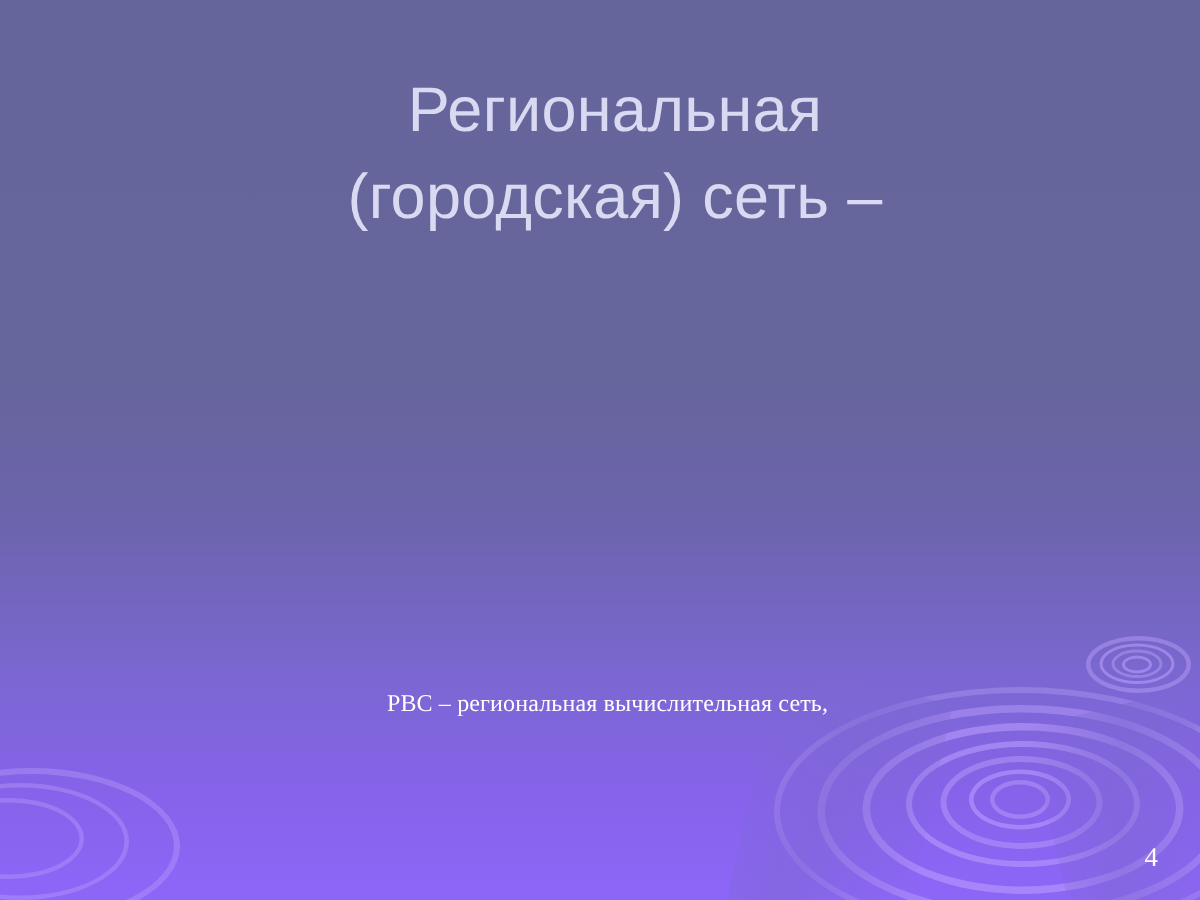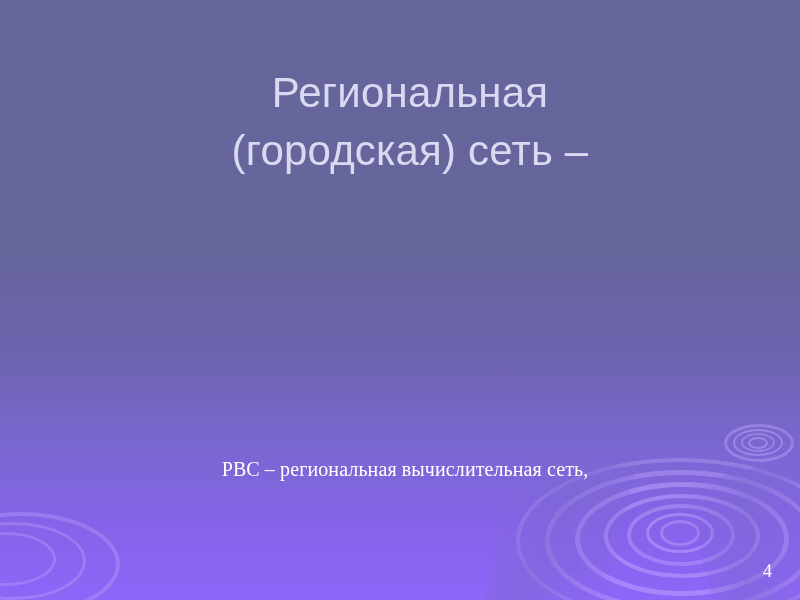--- a/index.html
+++ b/index.html
@@ -83,21 +83,20 @@
     position: absolute;
     left: 150px;
     top: 44px;
     width: 520px;
     text-align: center;
     color: #d9d9f2;
     font-size: 42px;
     line-height: 58px;
     letter-spacing: 0.2px;
     white-space: pre-line;
-    margin-top: 20px;
   }
 
   .body-block {
     position: absolute;
     left: 120px;
     top: 218px;
     width: 570px;
     text-align: center;
     color: #ffffff;
     font-size: 33px;
@@ -107,21 +106,21 @@
   }
 
   .note-block {
     position: absolute;
     left: 120px;
     top: 456px;
     width: 570px;
     text-align: center;
     color: #ffffff;
     font-family: "Liberation Serif", serif;
-    font-size: 20px;
+    font-size: 16px;
     line-height: 27px;
     letter-spacing: 0.1px;
   }
 
   .page-number {
     position: absolute;
     right: 28px;
     bottom: 20px;
     color: #ffffff;
     font-family: "Liberation Serif", serif;

